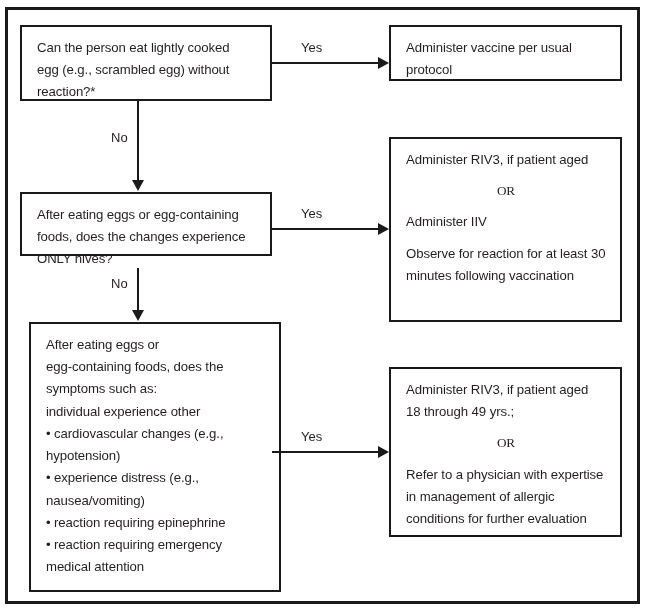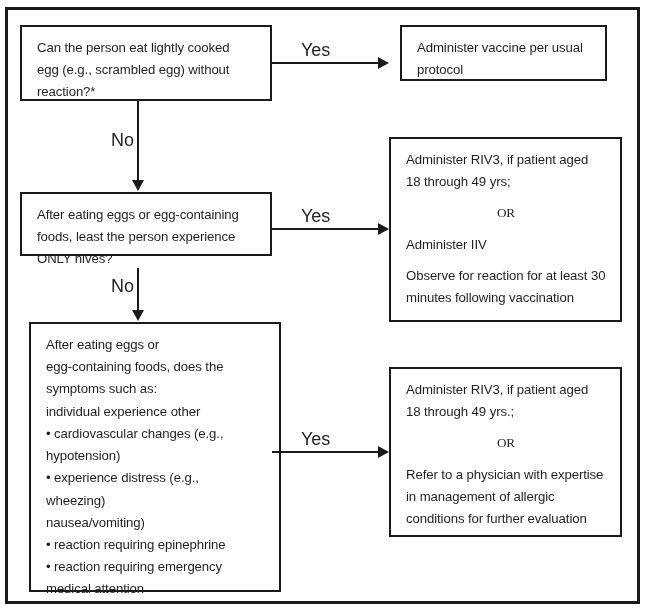--- a/index.html
+++ b/index.html
@@ -76,71 +76,69 @@
   .arrow-down {
     position: absolute;
     width: 0;
     height: 0;
     border-left: 6px solid transparent;
     border-right: 6px solid transparent;
     border-top: 11px solid #1a1a1a;
   }
   .edge-label {
     position: absolute;
-    font-size: 18px;
+    font-size: 13px;
     color: #231f20;
     background: #ffffff;
     padding: 0 3px;
     white-space: nowrap;
   }
 </style>
 </head>
 <body>
 
 <div id="figure">
 
   <div id="outer-frame"></div>
 
   <div class="node" style="left:20px; top:25px; width:252px; height:76px;">
     <p>Can the person eat lightly cooked</p>
     <p>egg (e.g., scrambled egg) without</p>
     <p>reaction?*</p>
   </div>
 
-  <div class="node" style="left:400px; top:25px; width:207px; height:56px;">
+  <div class="node" style="left:389px; top:25px; width:233px; height:56px;">
     <p>Administer vaccine per usual</p>
     <p>protocol</p>
   </div>
 
   <div class="node" style="left:20px; top:192px; width:252px; height:64px;">
     <p>After eating eggs or egg-containing</p>
-    <p>foods, least the person experience</p>
+    <p>foods, does the changes experience</p>
     <p>ONLY hives?</p>
   </div>
 
   <div class="node" style="left:389px; top:137px; width:233px; height:185px;">
     <p>Administer RIV3, if patient aged</p>
-    <p>18 through 49 yrs;</p>
     <p class="center gap-before">OR</p>
     <p class="gap-before">Administer IIV</p>
     <p class="gap-before">Observe for reaction for at least 30</p>
     <p>minutes following vaccination</p>
   </div>
 
   <div class="node" style="left:29px; top:322px; width:252px; height:270px;">
     <p>After eating eggs or</p>
     <p>egg-containing foods, does the</p>
     <p>symptoms such as:</p>
     <p>individual experience other</p>
 
     <p class="bullet-line">• cardiovascular changes (e.g.,</p>
     <p class="bullet-line">hypotension)</p>
 
     <p class="bullet-line">• experience distress (e.g.,</p>
-    <p class="bullet-line">wheezing)</p>
 
     <p class="bullet-line">nausea/vomiting)</p>
 
     <p class="bullet-line">• reaction requiring epinephrine</p>
 
     <p class="bullet-line">• reaction requiring emergency</p>
     <p class="bullet-line">medical attention</p>
   </div>
 
   <div class="node" style="left:389px; top:367px; width:233px; height:170px;">

